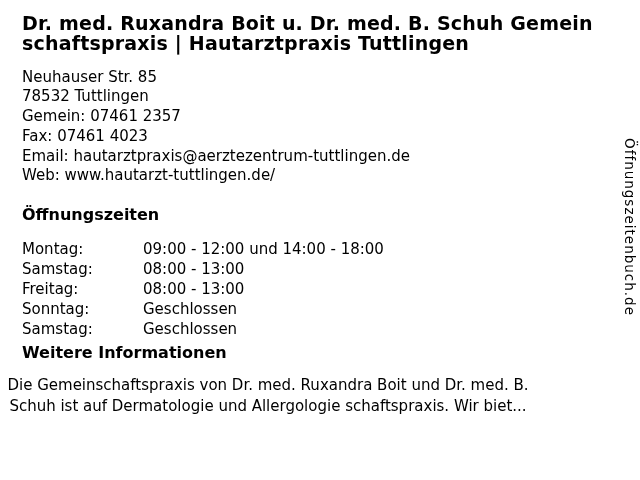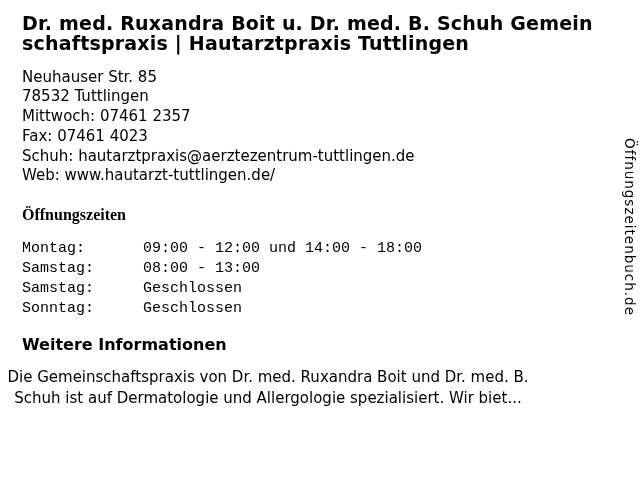--- a/index.html
+++ b/index.html
@@ -26,33 +26,32 @@
     margin-top: 15px;
     font-size: 15px;
     line-height: 19.7px;
   }
   .contact-line { white-space: nowrap; }
   .section-heading {
     font-size: 16px;
     font-weight: bold;
     line-height: 18px;
   }
-  .hours-heading { margin-top: 20px; font-family: Liberation Serif, serif; }
+  .hours-heading { margin-top: 20px; }
   .hours {
     margin-top: 15px;
     font-size: 15px;
     line-height: 20px;
-    font-family: Liberation Mono, monospace;
   }
   .hours-row { white-space: nowrap; }
   .hours-row .day {
     display: inline-block;
     width: 121px;
   }
-  .more-heading { margin-top: 17px; }
+  .more-heading { margin-top: 5px; }
   .more-text {
     margin-top: 12px;
     margin-left: -22px;
     width: 536px;
     font-size: 15px;
     line-height: 20.5px;
     text-align: center;
   }
   .more-text span { display: block; }
   .vertical-brand {
@@ -71,37 +70,38 @@
 <div class="content">
 
   <h1 class="title">
     <span>Dr. med. Ruxandra Boit u. Dr. med. B. Schuh Gemein</span>
     <span>schaftspraxis | Hautarztpraxis Tuttlingen</span>
   </h1>
 
   <div class="contact">
     <div class="contact-line">Neuhauser Str. 85</div>
     <div class="contact-line">78532 Tuttlingen</div>
-    <div class="contact-line"><span>Mittwoch:</span> <span>07461 2357</span></div>
+    <div class="contact-line"><span>Gemein:</span> <span>07461 2357</span></div>
     <div class="contact-line"><span>Fax:</span> <span>07461 4023</span></div>
-    <div class="contact-line"><span>Schuh:</span> <span>hautarztpraxis@aerztezentrum-tuttlingen.de</span></div>
+    <div class="contact-line"><span>Email:</span> <span>hautarztpraxis@aerztezentrum-tuttlingen.de</span></div>
     <div class="contact-line"><span>Web:</span> <span>www.hautarzt-tuttlingen.de/</span></div>
   </div>
 
   <h2 class="section-heading hours-heading">Öffnungszeiten</h2>
 
   <div class="hours">
     <div class="hours-row"><span class="day">Montag:</span><span class="time">09:00 - 12:00 und 14:00 - 18:00</span></div>
     <div class="hours-row"><span class="day">Samstag:</span><span class="time">08:00 - 13:00</span></div>
+    <div class="hours-row"><span class="day">Freitag:</span><span class="time">08:00 - 13:00</span></div>
+    <div class="hours-row"><span class="day">Sonntag:</span><span class="time">Geschlossen</span></div>
     <div class="hours-row"><span class="day">Samstag:</span><span class="time">Geschlossen</span></div>
-    <div class="hours-row"><span class="day">Sonntag:</span><span class="time">Geschlossen</span></div>
   </div>
 
   <h2 class="section-heading more-heading">Weitere Informationen</h2>
 
   <div class="more-text">
     <span>Die Gemeinschaftspraxis von Dr. med. Ruxandra Boit und Dr. med. B.</span>
-    <span>Schuh ist auf Dermatologie und Allergologie spezialisiert. Wir biet...</span>
+    <span>Schuh ist auf Dermatologie und Allergologie schaftspraxis. Wir biet...</span>
   </div>
 
 </div>
 
 <div class="vertical-brand">Öffnungszeitenbuch.de</div>
 
 </body></html>

